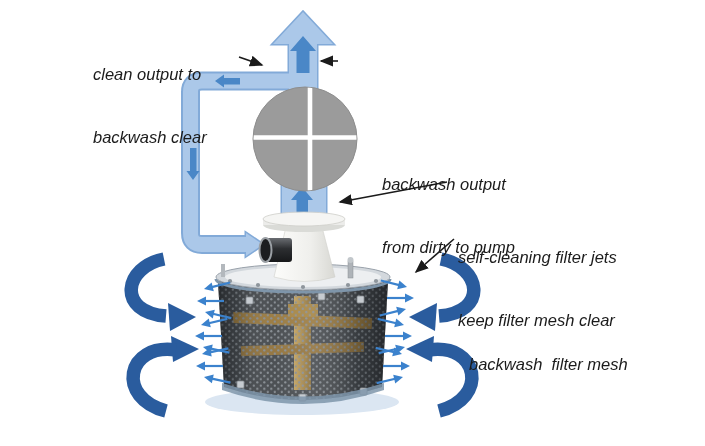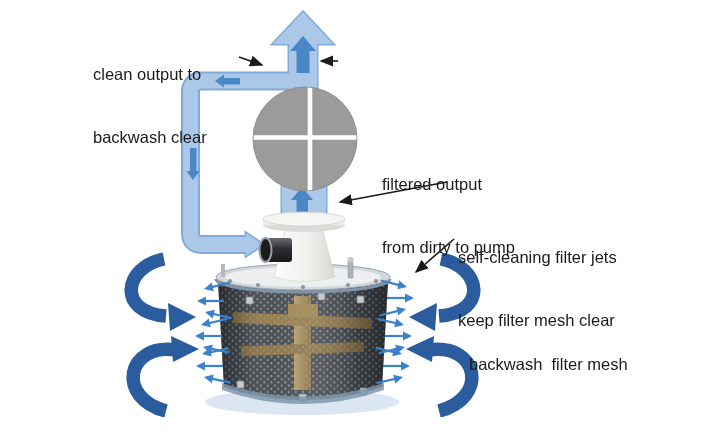--- a/index.html
+++ b/index.html
@@ -8,21 +8,21 @@
     background:var(--background,#ffffff);
     font-family:"Liberation Sans",sans-serif;
   }
   #stage svg{position:absolute;left:0;top:0;}
   .label{
     position:absolute;
     font:16.5px/21px "Liberation Sans",sans-serif;
     color:var(--text,#1b1b1b);
     white-space:pre;
   }
-  .label span{display:block;}
+  .label span{display:block;font-style:italic;}
   
   .pipe-outline{stroke:var(--pipe-outline,#82aad8);fill:none;}
   .pipe-fill{stroke:var(--pipe-fill,#abc8e9);fill:none;}
   .flow{fill:var(--flow-arrow,#4a87c7);}
   
   .intake-body{stroke:var(--intake-arrow,#2a5c9e);fill:none;stroke-width:13.5;}
   .intake-head{fill:var(--intake-arrow,#2a5c9e);}
   .jet-line{stroke:var(--jet-arrow,#3b82cd);stroke-width:2.2;fill:none;}
   .jet-head{fill:var(--jet-arrow,#3b82cd);}
   
@@ -212,21 +212,21 @@
     <line x1="447" y1="182" x2="340" y2="202" class="ann" marker-end="url(#ah)"></line>
     <line x1="454" y1="239" x2="416" y2="272" class="ann" marker-end="url(#ah)"></line>
   </g>
 </svg>
 
   <div class="label" style="left:93px;top:22px">
     <span>clean output to</span>
     <span>backwash clear</span>
   </div>
   <div class="label" style="left:382px;top:132px">
-    <span>filtered output</span>
+    <span>backwash output</span>
     <span>from dirty to pump</span>
   </div>
   <div class="label" style="left:458px;top:205px">
     <span>self-cleaning filter jets</span>
     <span>keep filter mesh clear</span>
   </div>
   <div class="label" style="left:469px;top:312px">
     <span>backwash  filter mesh</span>
   </div>
 </div>

